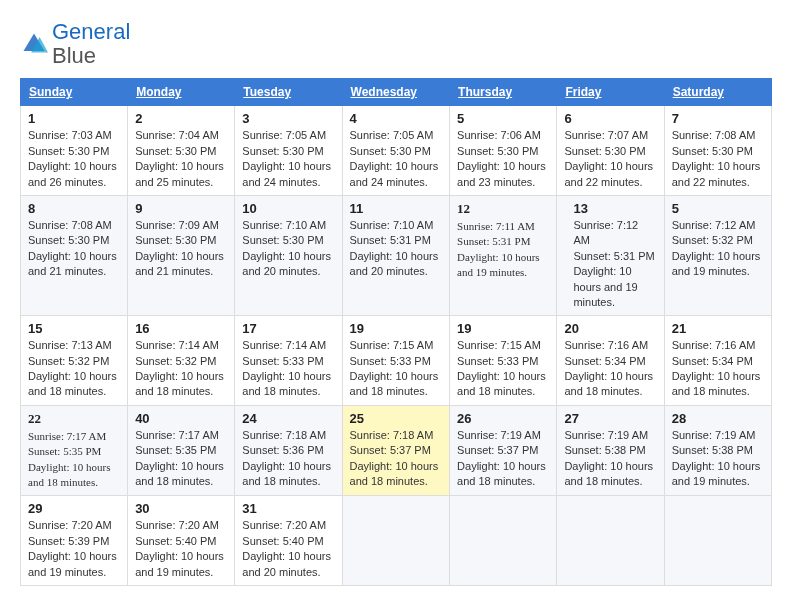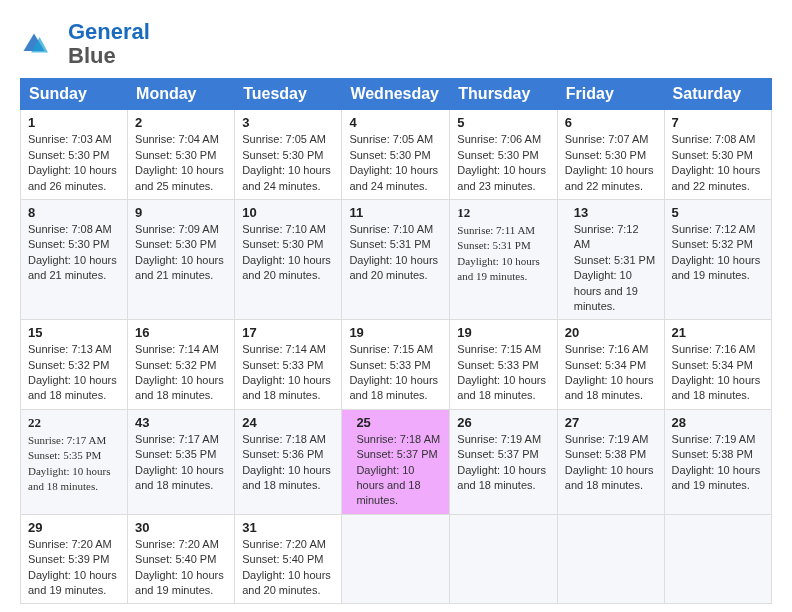--- a/index.html
+++ b/index.html
@@ -16,24 +16,23 @@
       align-items: flex-start;
       margin-bottom: 10px;
     }
     .logo {
       display: flex;
       align-items: center;
       gap: 4px;
     }
     .logo-text {
       font-size: 22px;
-      font-weight: bold;
+      font-weight: normal;
       color: #333;
       line-height: 1.1;
-      margin-left: 16px;
     }
     .logo-text span {
       color: #1a6bbf;
     }
     .logo-icon {
       width: 28px;
       height: 28px;
     }
     .title-block {
       text-align: right;
@@ -50,23 +49,24 @@
     .calendar {
       width: 100%;
       border-collapse: collapse;
       font-size: 11px;
     }
     .calendar th {
       background-color: #3a7bd5;
       color: #fff;
       text-align: left;
       padding: 6px 8px;
-      font-size: 16px;
+      font-size: 12px;
       font-weight: bold;
       border: 1px solid #3a7bd5;
+      text-decoration: underline;
     }
     .calendar td {
       vertical-align: top;
       padding: 5px 7px;
       border: 1px solid #ddd;
       width: 108px;
       min-height: 80px;
       background: #fff;
     }
     .calendar tr:nth-child(even) td {
@@ -296,36 +296,36 @@
       <tr>
         <td style="background: rgb(245, 247, 250); font-family: Liberation Serif, serif;">
         <span class="day-num">22</span>
         <div class="day-info">
           <span>Sunrise: 7:17 AM</span><br>
           <span>Sunset: 5:35 PM</span><br>
           <span>Daylight: 10 hours and 18 minutes.</span>
         </div>
       </td>
         <td style="background: rgb(245, 247, 250);">
-        <span class="day-num">43</span>
+        <span class="day-num">40</span>
         <div class="day-info">
           <span>Sunrise: 7:17 AM</span><br>
           <span>Sunset: 5:35 PM</span><br>
           <span>Daylight: 10 hours and 18 minutes.</span>
         </div>
       </td>
         <td style="background: rgb(245, 247, 250);">
         <span class="day-num">24</span>
         <div class="day-info">
           <span>Sunrise: 7:18 AM</span><br>
           <span>Sunset: 5:36 PM</span><br>
           <span>Daylight: 10 hours and 18 minutes.</span>
         </div>
       </td>
-        <td style="background: #f0abfc; padding-left: 14px;">
+        <td style="background: #fef9c3;">
         <span class="day-num">25</span>
         <div class="day-info">
           <span>Sunrise: 7:18 AM</span><br>
           <span>Sunset: 5:37 PM</span><br>
           <span>Daylight: 10 hours and 18 minutes.</span>
         </div>
       </td>
         <td style="background: rgb(245, 247, 250);">
         <span class="day-num">26</span>
         <div class="day-info">

